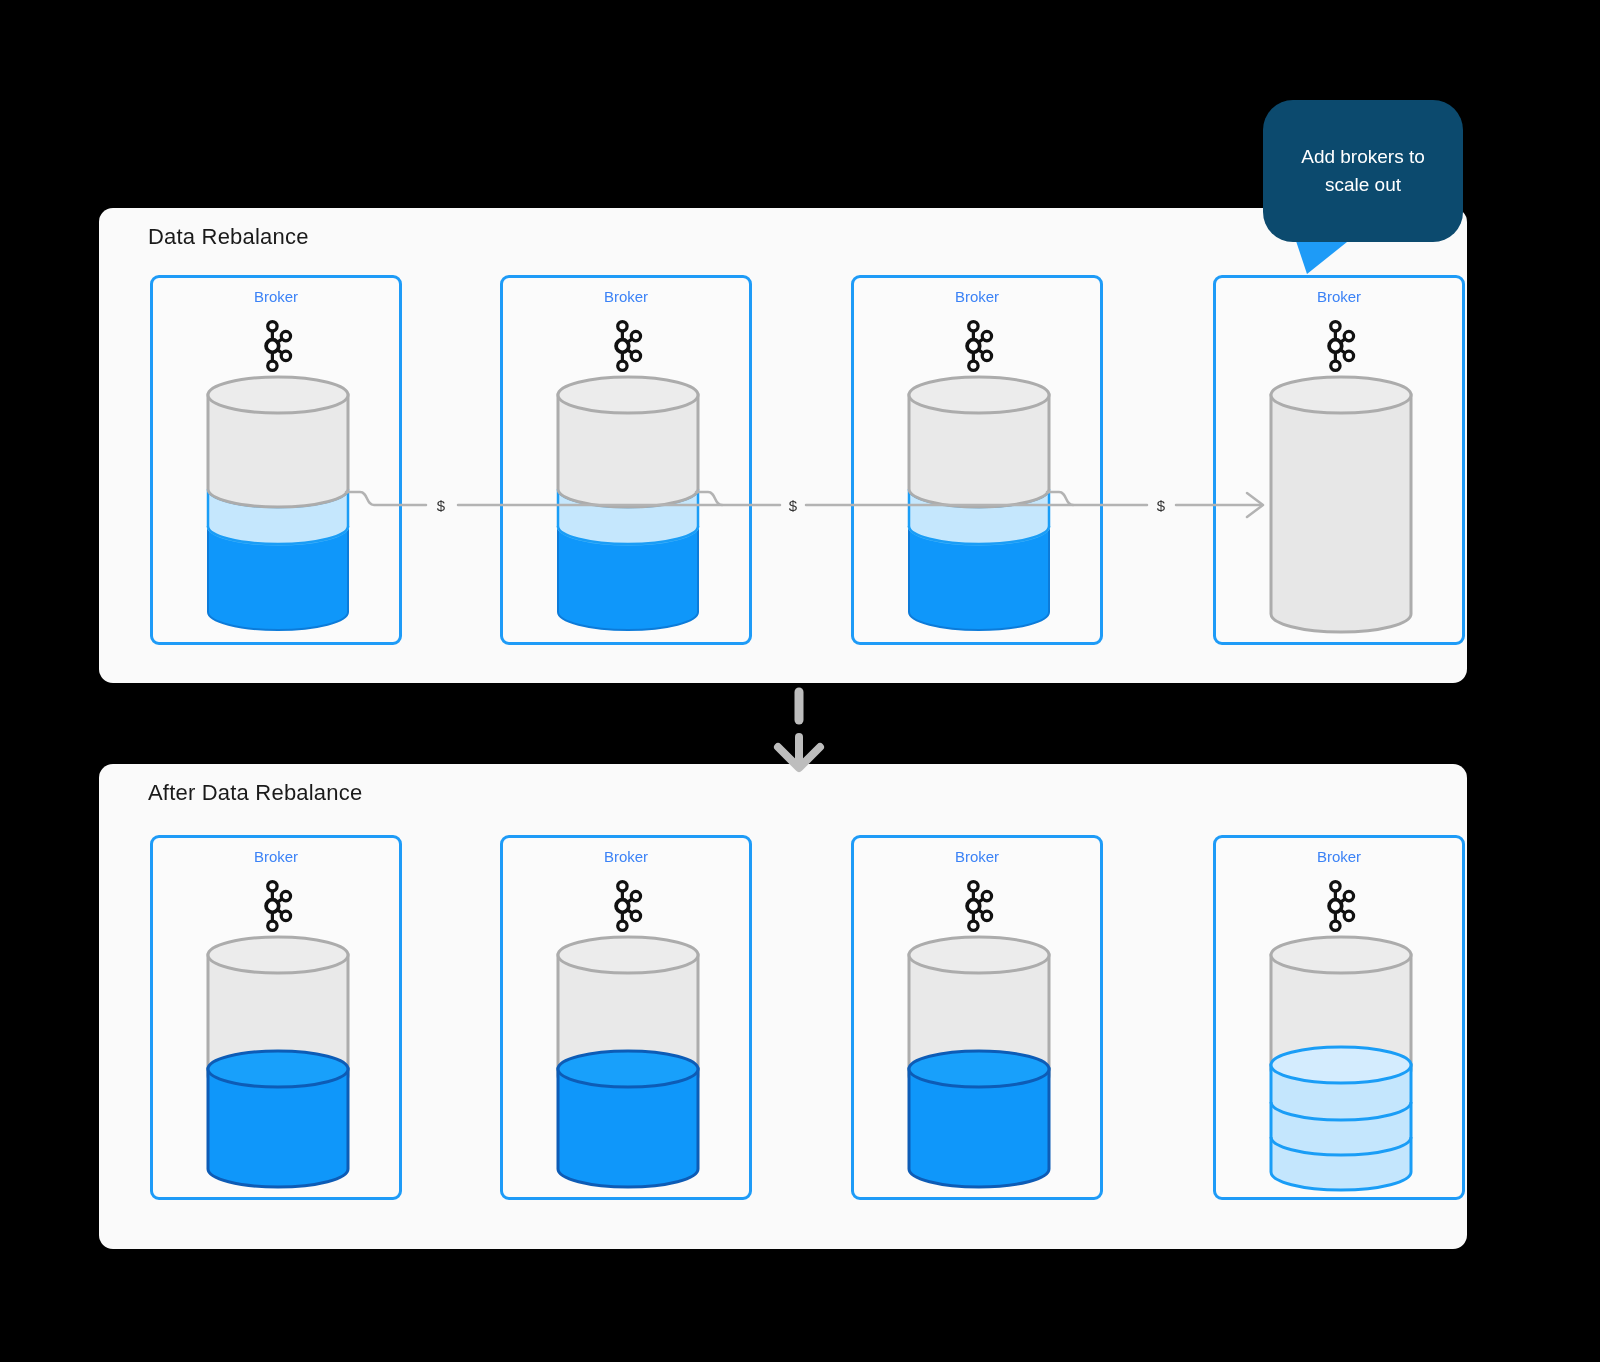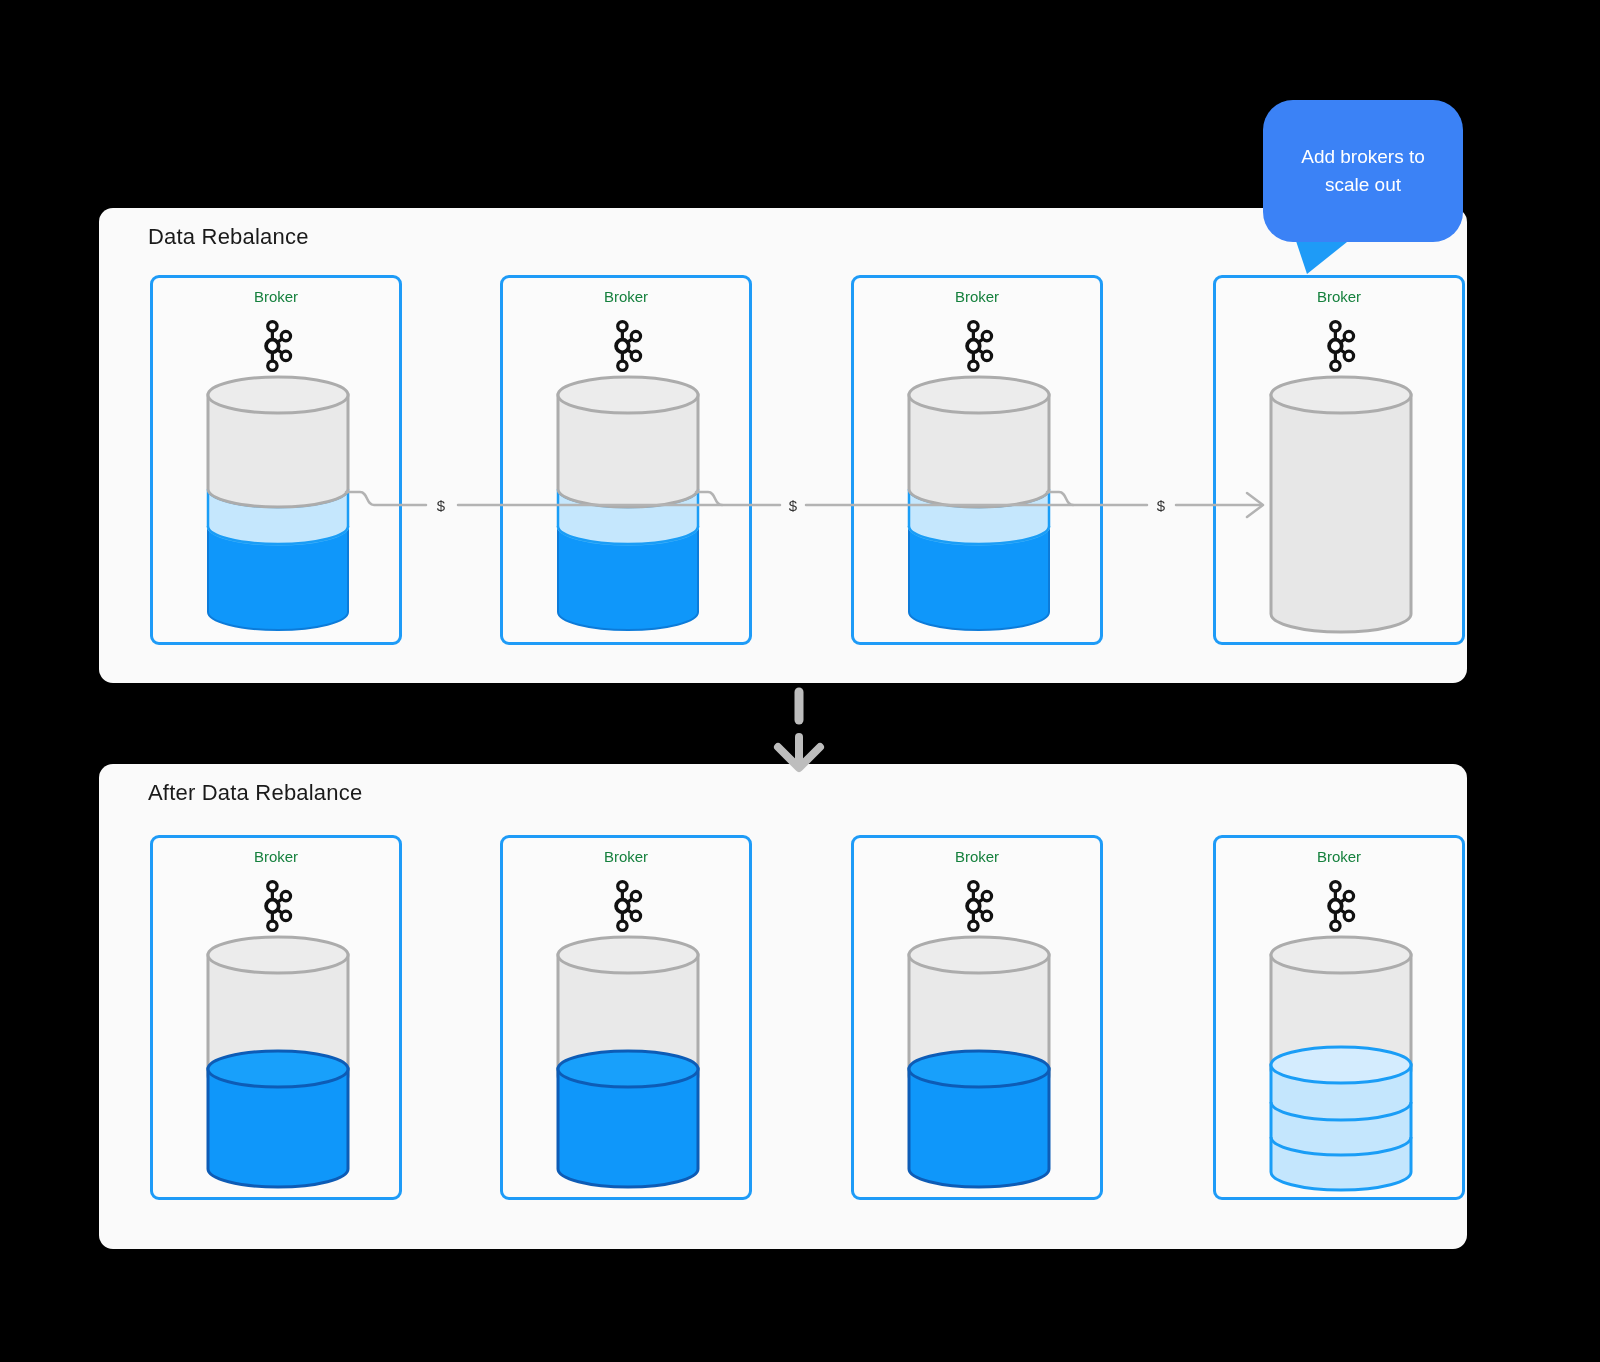--- a/index.html
+++ b/index.html
@@ -16,28 +16,28 @@
   .panel-title{
     position:absolute;left:49px;top:16px;font-size:22px;color:#1A1A1A;letter-spacing:.2px;
   }
   .broker-box{
     position:absolute;width:252px;border:3px solid #1E9BF7;border-radius:9px;
     background:#FBFBFB;box-sizing:border-box;
     display:flex;flex-direction:column;align-items:center;
   }
   .panel-top-box{height:370px;}
   .panel-bottom-box{height:365px;}
-  .broker-label{margin-top:10px;font-size:15px;color:#15803d;}
+  .broker-label{margin-top:10px;font-size:15px;color:#3b82f6;}
   .kafka{margin-top:13px;}
   .cyl{position:absolute;left:50px;top:97px;}
   #flow-overlay{position:absolute;left:0;top:0;pointer-events:none;z-index:5;}
   .dollar{font-size:15px;fill:#333;}
   #callout{
     position:absolute;left:1263px;top:100px;width:200px;height:142px;
-    background:#3b82f6;border-radius:30px;z-index:10;
+    background:#0c4a6e;border-radius:30px;z-index:10;
     display:flex;flex-direction:column;justify-content:center;align-items:center;
     color:#FFF;font-size:19px;line-height:28px;text-align:center;
   }
   #callout-tail{position:absolute;left:1283px;top:238px;z-index:9;}
 </style>
 </head>
 <body>
 
 <div class="panel" id="panel-top">
   <div class="panel-title">Data Rebalance</div>

